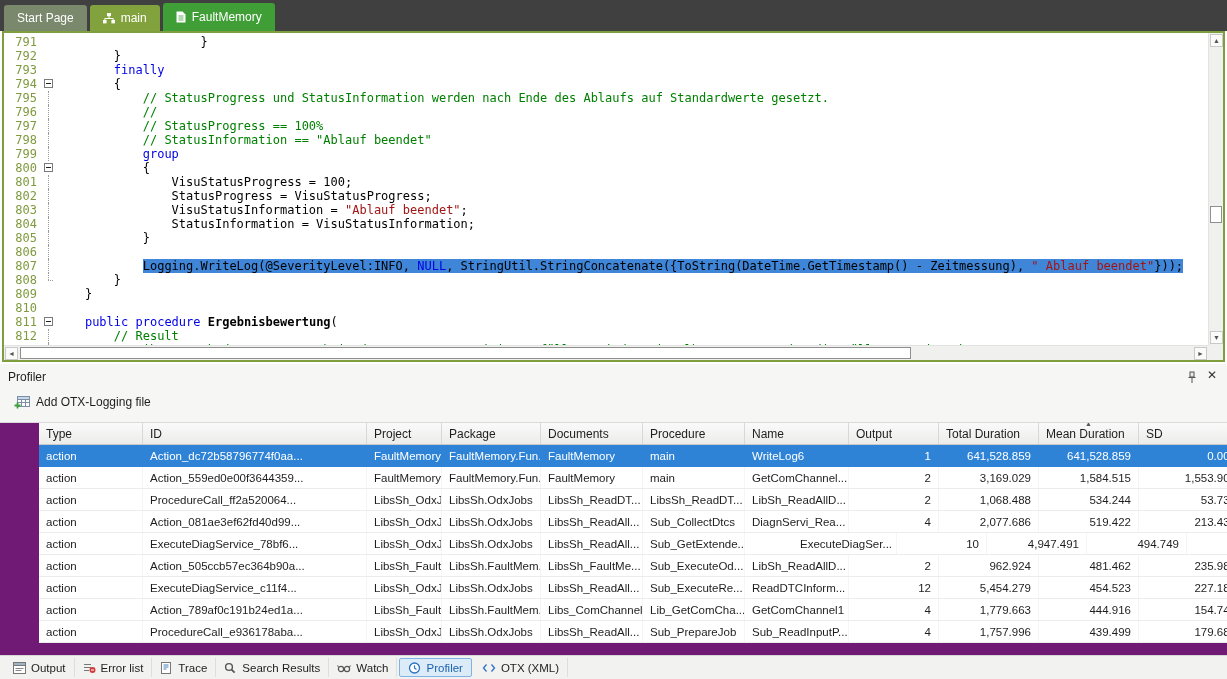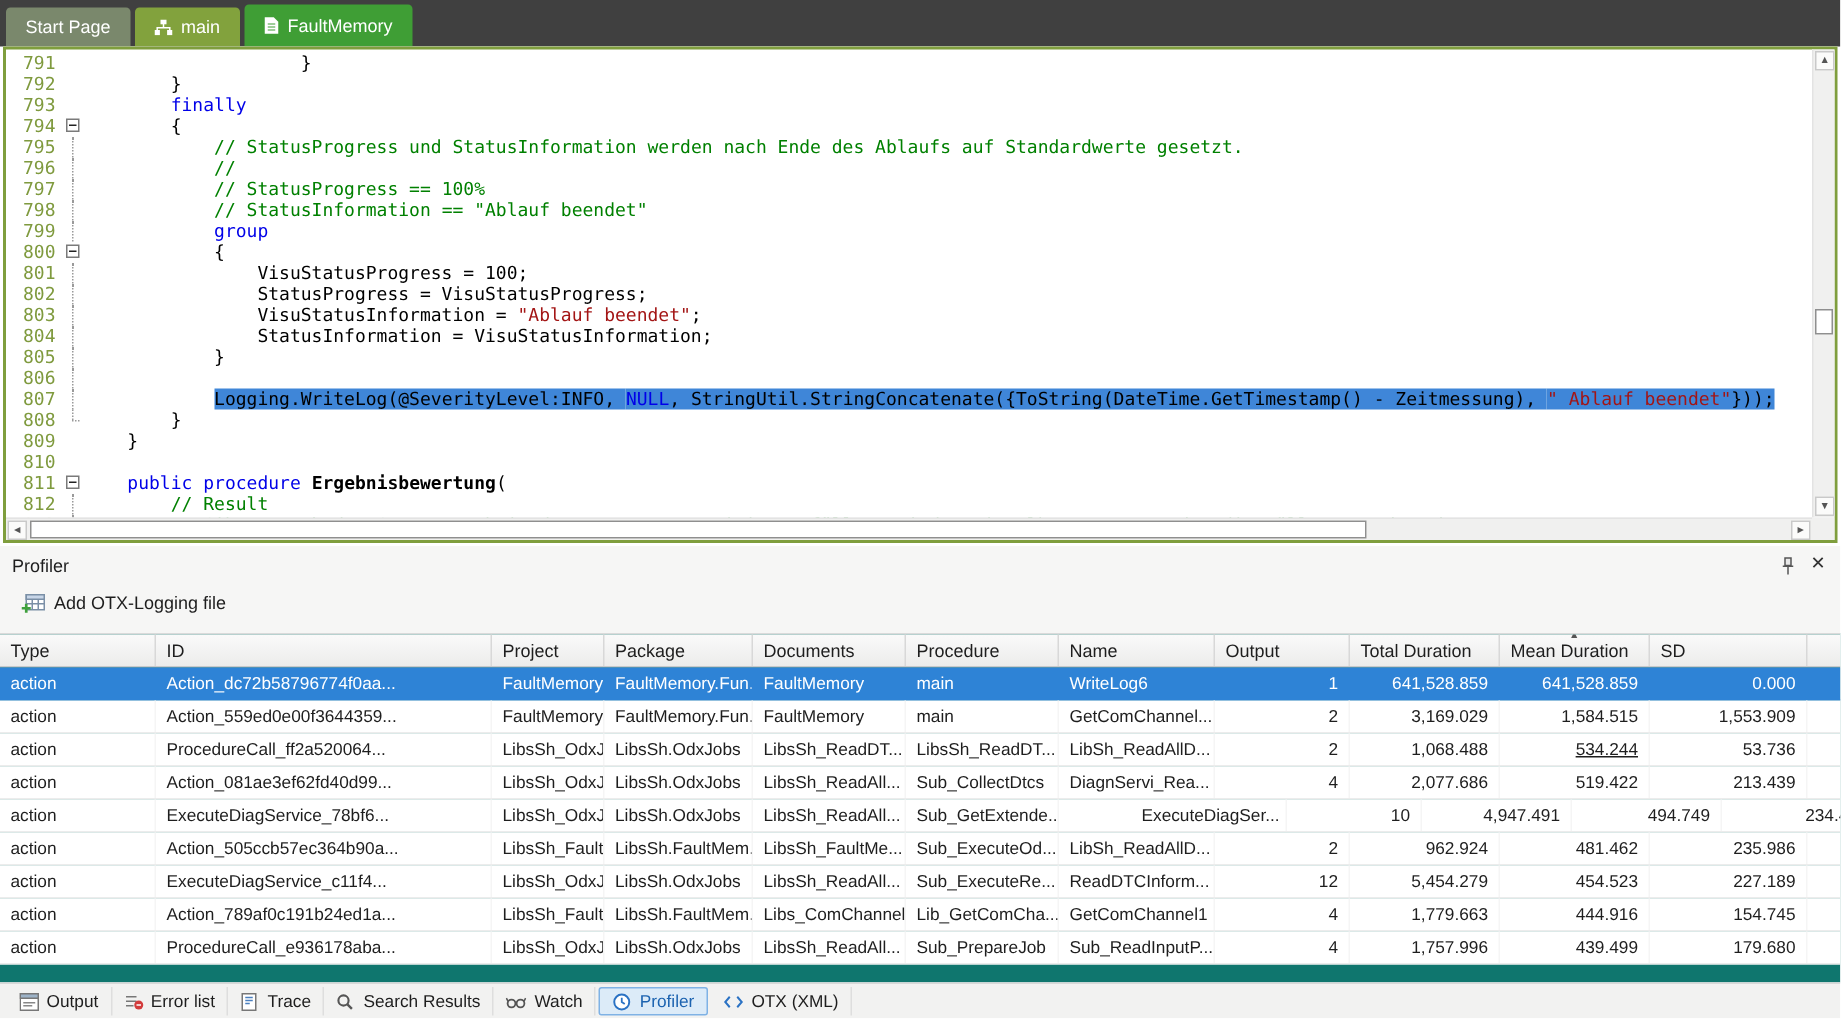--- a/index.html
+++ b/index.html
@@ -52,21 +52,21 @@
   
   .panel { position:absolute; top:364px; left:0; right:0; bottom:24px; background:#F6F6F5; }
   .panel-title-row { position:relative; height:24px; }
   .panel-title { position:absolute; left:8px; top:6px; font-size:12px; color:#1e1e1e; }
   .pin-btn { position:absolute; right:28px; top:6px; width:14px; height:14px; display:flex; align-items:center; justify-content:center; }
   .close-btn { position:absolute; right:8px; top:4px; font-size:12px; color:#333; width:14px; text-align:center; }
   .panel-toolbar { position:relative; height:34px; }
   .addbtn { display:inline-flex; align-items:center; gap:6px; margin:4px 0 0 8px; padding:3px 6px;
             font-size:12px; color:#1e1e1e; }
 
-  .grid { position:absolute; left:0; right:0; top:58px; bottom:0; background:#0f766e; border-top:1px solid #DADADA; }
+  .grid { position:absolute; left:0; right:0; top:58px; bottom:0; background:#701a75; border-top:1px solid #DADADA;padding-left:39px; }
   .grid-header { display:flex; height:22px; background:linear-gradient(#FAFAFA,#ECECEB);
                  border-bottom:1px solid #C9C9C9; }
   .hcell { flex:none; border-right:1px solid #D8D8D8; padding:4px 0 0 7px; font-size:12px;
            color:#1e1e1e; position:relative; overflow:hidden; white-space:nowrap; }
   .hcell.filler { flex:1 1 auto; border-right:none; }
   .sortarrow { position:absolute; top:-3px; left:50%; transform:translateX(-50%); font-size:7px; color:#555; }
   .grid-body { }
   .trow { display:flex; height:22px; background:#fff; border-bottom:1px solid #ECECEC; }
   .tcell { flex:none; padding:5px 0 0 7px; font-size:11.5px; color:#1e1e1e; overflow:hidden; white-space:nowrap;
            border-right:1px solid #F5F5F5; }
@@ -222,21 +222,21 @@
           <div class="trow">
             <div class="tcell" style="width: 104px;">action</div>
             <div class="tcell" style="width: 224px;">ProcedureCall_ff2a520064...</div>
             <div class="tcell" style="width: 75px;">LibsSh_OdxJobs</div>
             <div class="tcell" style="width: 99px;">LibsSh.OdxJobs</div>
             <div class="tcell" style="width: 102px;">LibsSh_ReadDT...</div>
             <div class="tcell" style="width: 102px;">LibsSh_ReadDT...</div>
             <div class="tcell" style="width: 104px;">LibSh_ReadAllD...</div>
             <div class="tcell num" style="width: 90px;">2</div>
             <div class="tcell num" style="width: 100px;">1,068.488</div>
-            <div class="tcell num" style="width: 100px; text-decoration: underline;">534.244</div>
+            <div class="tcell num" style="width: 100px;">534.244</div>
             <div class="tcell num" style="width: 105px;">53.736</div>
           </div>
           <div class="trow">
             <div class="tcell" style="width: 104px;">action</div>
             <div class="tcell" style="width: 224px;">Action_081ae3ef62fd40d99...</div>
             <div class="tcell" style="width: 75px;">LibsSh_OdxJobs</div>
             <div class="tcell" style="width: 99px;">LibsSh.OdxJobs</div>
             <div class="tcell" style="width: 102px;">LibsSh_ReadAll...</div>
             <div class="tcell" style="width: 102px;">Sub_CollectDtcs</div>
             <div class="tcell" style="width: 104px;">DiagnServi_Rea...</div>

